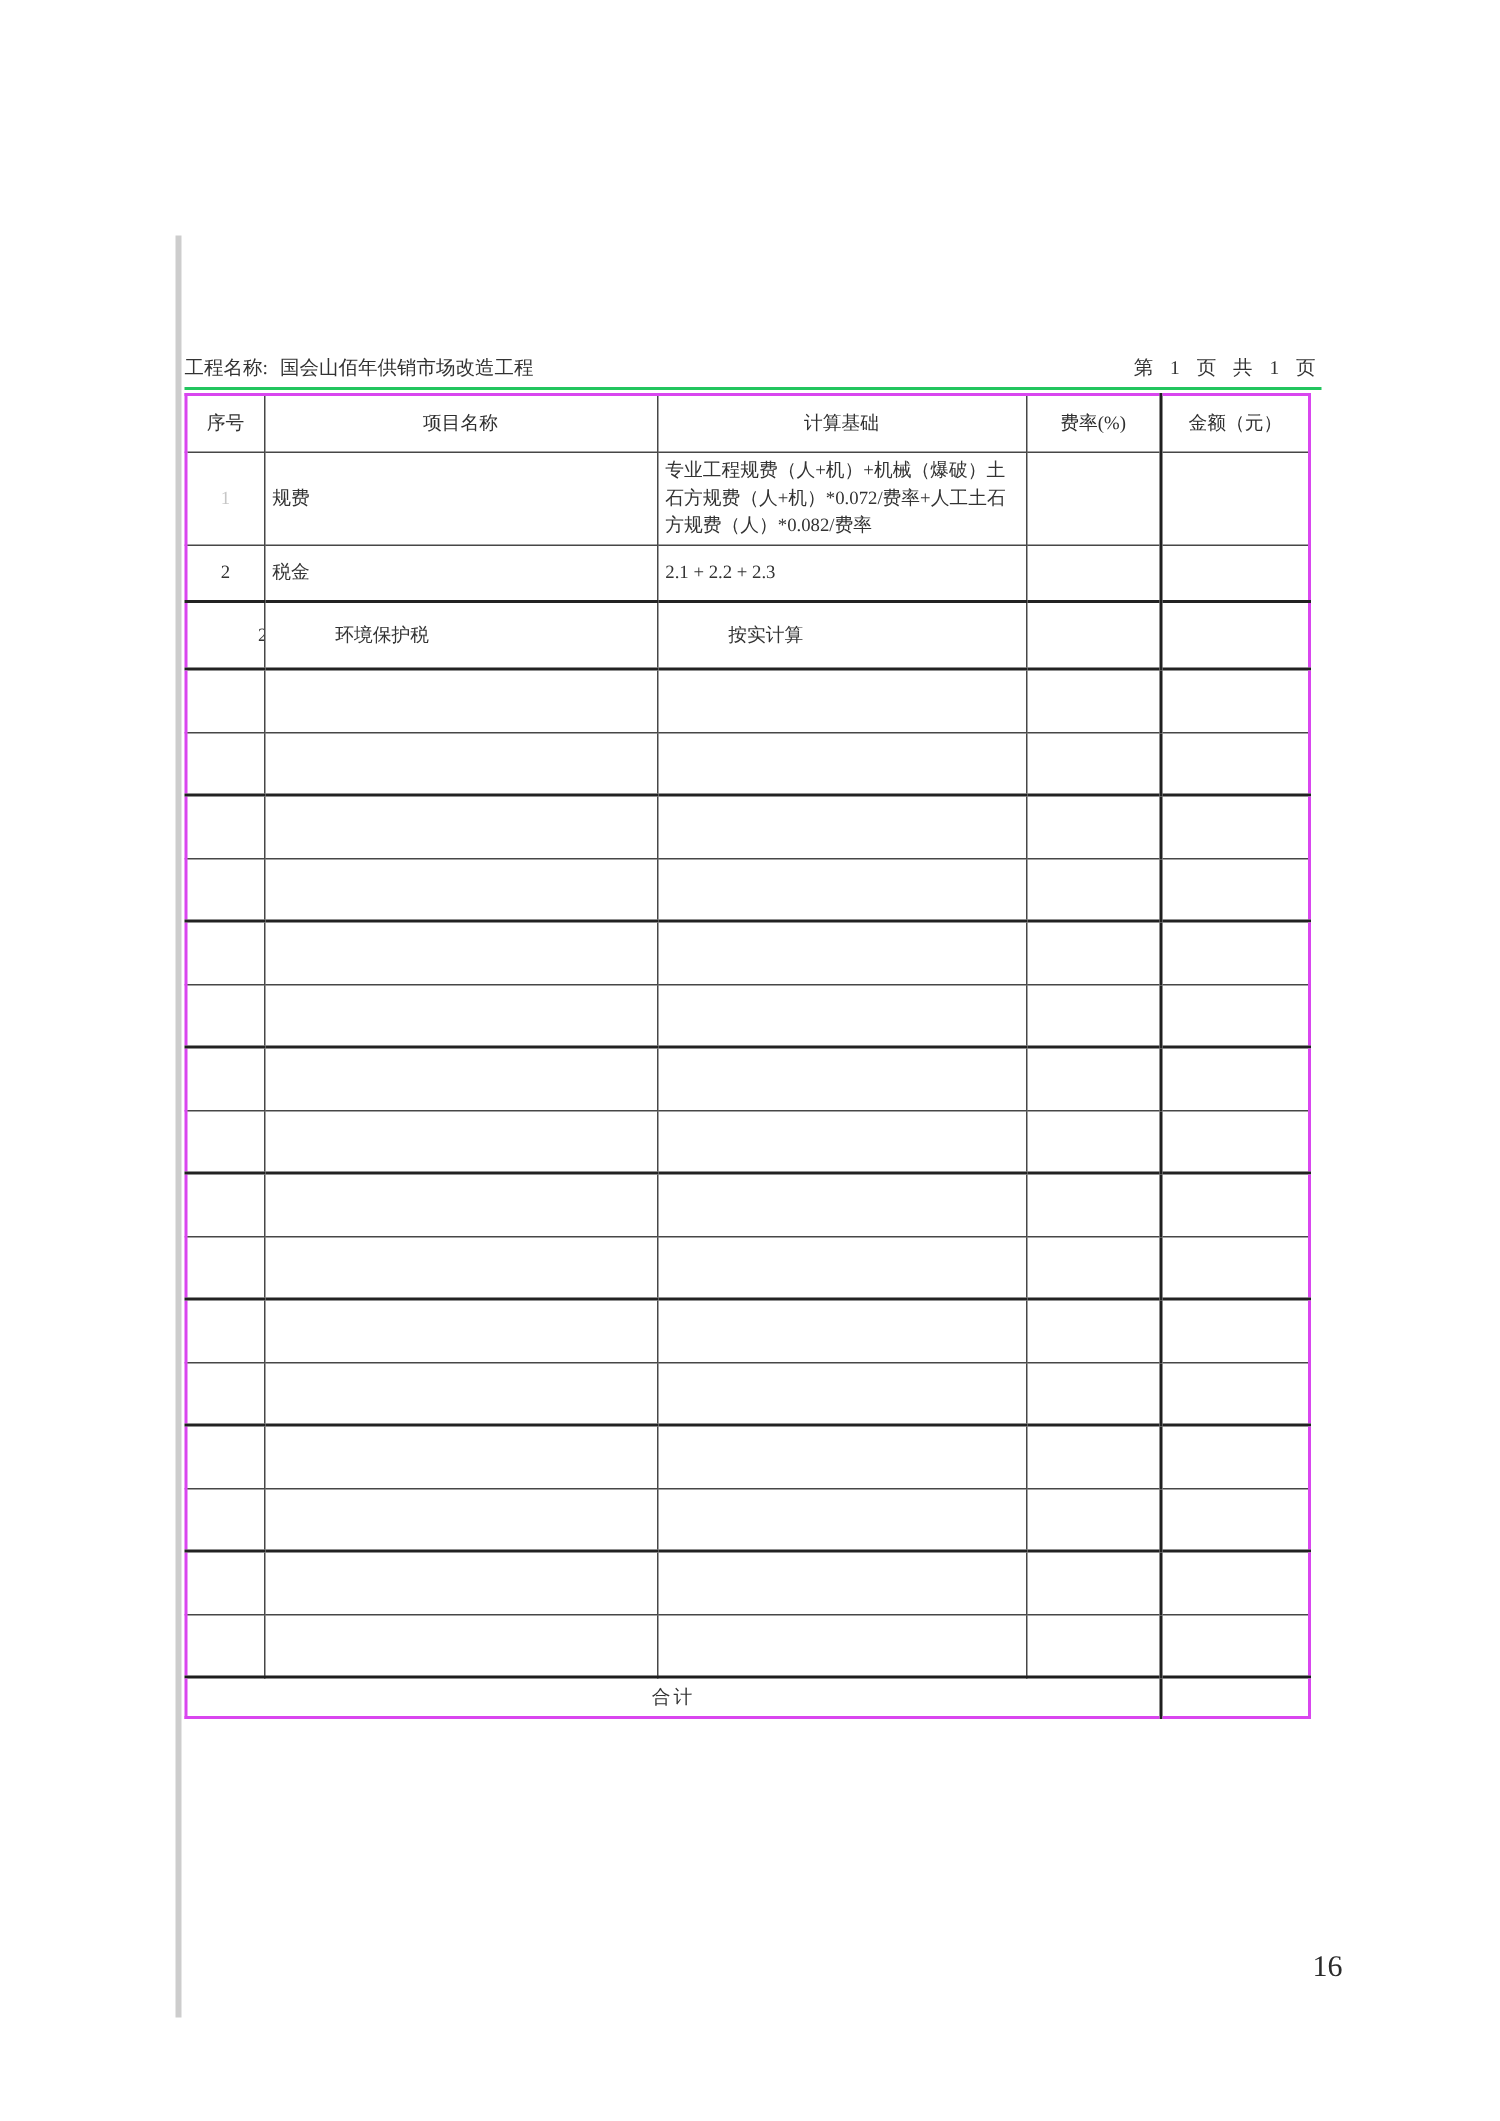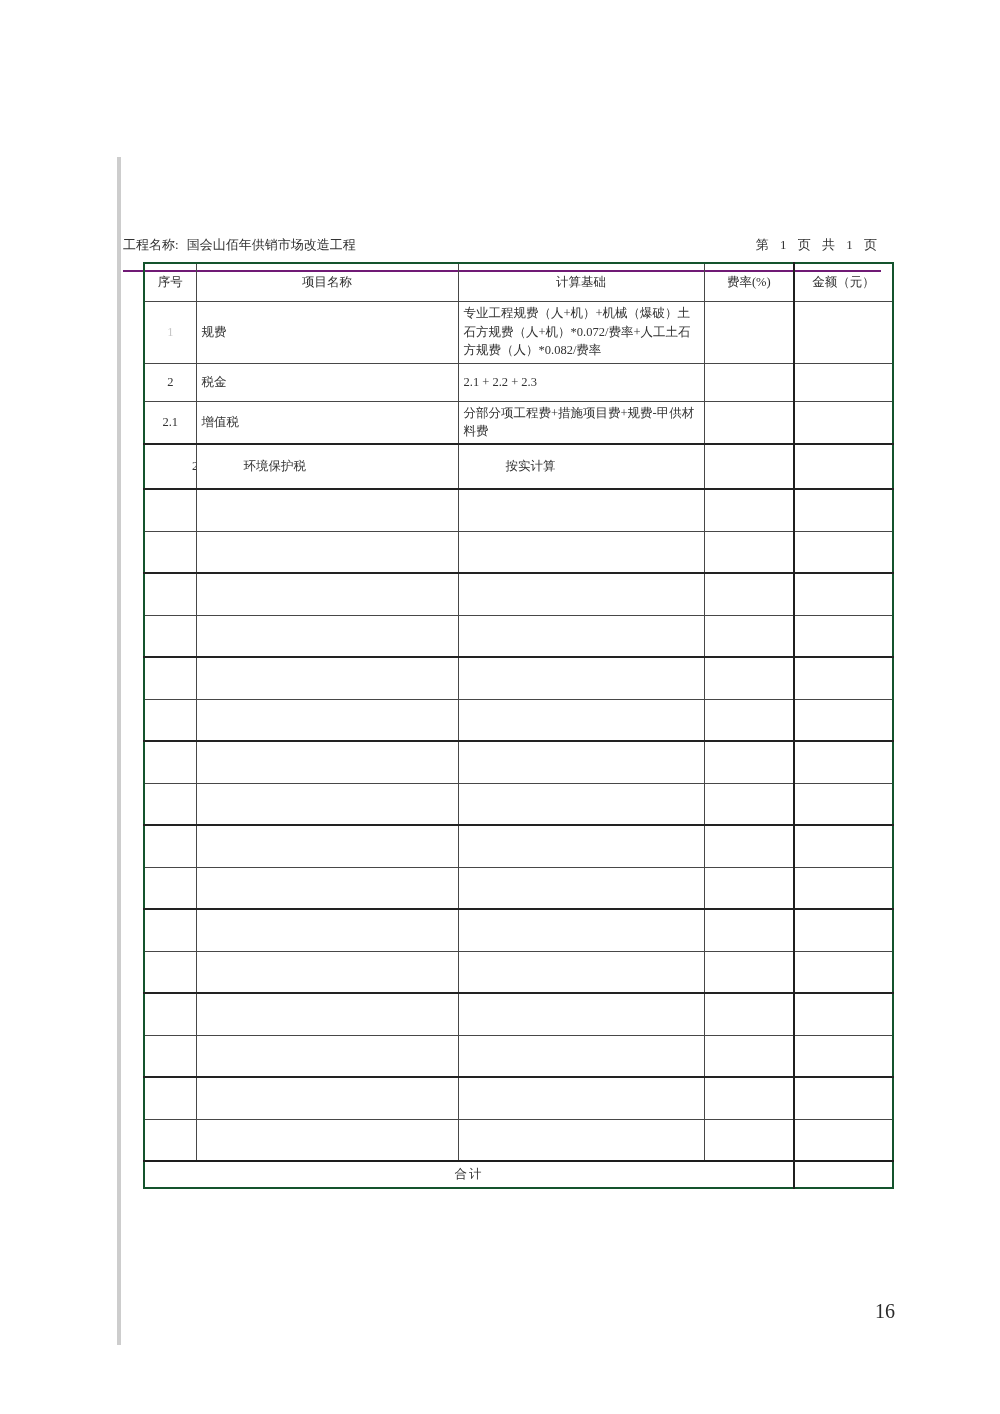--- a/index.html
+++ b/index.html
@@ -14,32 +14,31 @@
     background:#cdcdcd;
   }
   .doc-title {
     position:absolute; top:162px; left:0; width:100%;
     text-align:center; font-size:31px; font-weight:bold; letter-spacing:3px;
     font-family:"Liberation Sans","DejaVu Sans",sans-serif; color:#1e1e1e;
   }
   .meta-row {
     position:absolute; top:236px; left:123px; width:758px;
     display:flex; justify-content:space-between; align-items:flex-end;
-    border-bottom:2px solid #701a75; padding-bottom:16px;
+    border-bottom:2px solid #22c55e; padding-bottom:4px;
     font-size:13px; color:#333;
   }
   .project { display:flex; gap:8px; white-space:nowrap; }
   .pageinfo { letter-spacing:4px; white-space:nowrap; }
 
   table.fee-table {
     position:absolute; top:262px; left:123px; width:749px;
     border-collapse:collapse; table-layout:fixed;
     font-size:12.5px; color:#333;
-    border:2px solid #14532d;
-    margin-left:20px;
+    border:2px solid #d946ef;
   }
   .fee-table th, .fee-table td {
     border:1px solid #474747;
     padding:2px 5px;
     vertical-align:middle;
     overflow:hidden;
   }
   .fee-table th {
     font-weight:normal; text-align:center; height:38px; color:#2f2f2f;
   }
@@ -108,27 +107,20 @@
         <td class="c-rate"></td>
         <td class="c-amt"></td>
       </tr>
       <tr class="h38">
         <td class="c-no">2</td>
         <td class="c-name">税金</td>
         <td class="c-basis">2.1 + 2.2 + 2.3</td>
         <td class="c-rate"></td>
         <td class="c-amt"></td>
       </tr>
-      <tr class="h41">
-        <td class="c-no">2.1</td>
-        <td class="c-name">增值税</td>
-        <td class="c-basis">分部分项工程费+措施项目费+规费-甲供材料费</td>
-        <td class="c-rate"></td>
-        <td class="c-amt"></td>
-      </tr>
       <tr class="h45 row-2-3">
         <td class="c-no">2.3</td>
         <td class="c-name">环境保护税</td>
         <td class="c-basis">按实计算</td>
         <td class="c-rate"></td>
         <td class="c-amt"></td>
       </tr>
     </tbody>
     <tbody class="empty-rows">
         <tr>

